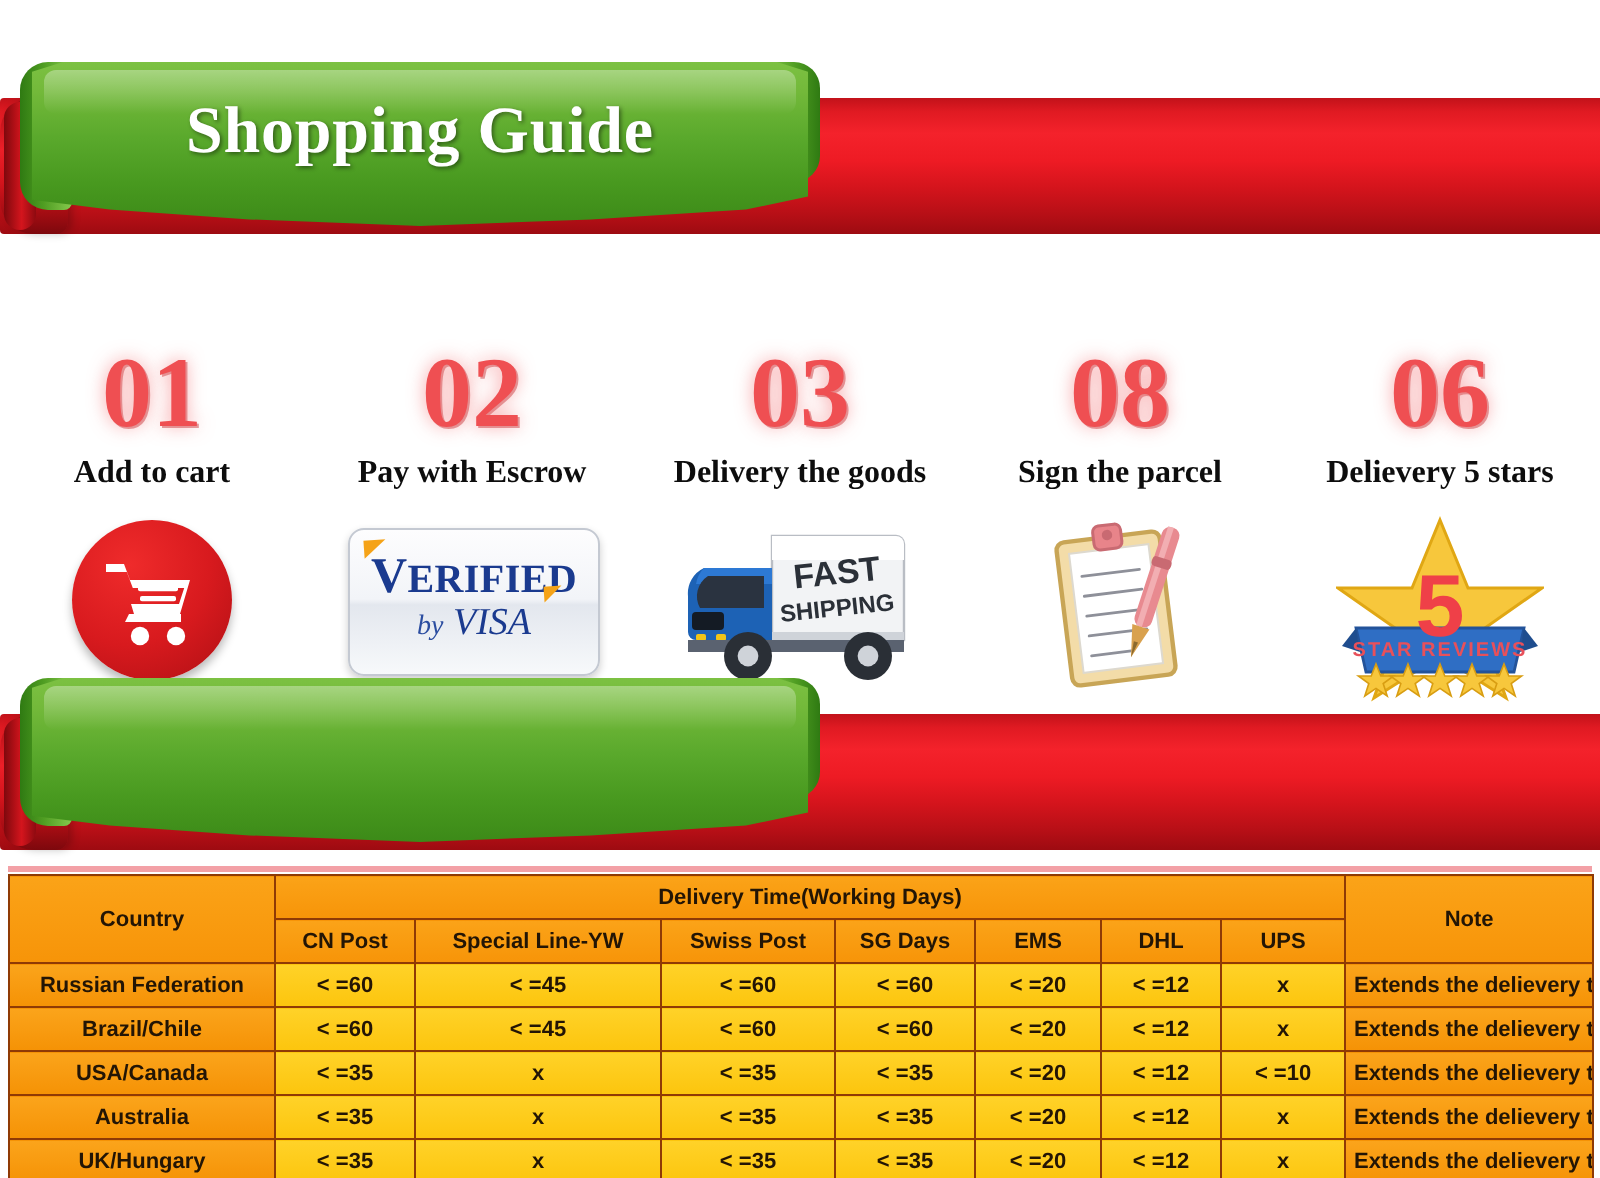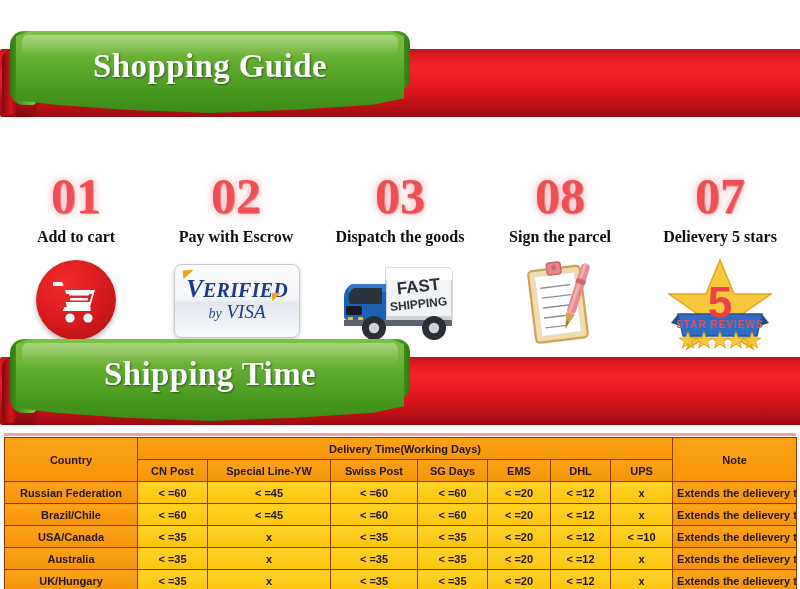--- a/index.html
+++ b/index.html
@@ -94,21 +94,21 @@
   .cart-svg{position:absolute;left:50%;top:4px;margin-left:-40px;width:80px;height:80px;}
 
   
   .visa{
     position:absolute;left:50%;top:8px;margin-left:-62px;
     width:124px;height:72px;border-radius:8px;
     background:linear-gradient(to bottom,#fdfdfe 0%,#f2f4f8 48%,#e3e7ee 52%,#f7f9fb 100%);
     border:1px solid #c4c9d2;box-shadow:0 2px 4px rgba(0,0,0,.20);
     display:flex;flex-direction:column;align-items:center;justify-content:center;
   }
-  .visa .l1{font-family:"Liberation Serif", serif;font-weight:bold;font-style:italic;
+  .visa .l1{font-family:"Liberation Serif", serif;font-weight:bold;
     font-size:20px;color:#1a3a8f;letter-spacing:.2px;line-height:20px;position:relative;}
   .visa .l1 .big{font-size:25px;}
   .visa .l2{font-family:"Liberation Serif", serif;font-weight:normal;font-style:italic;
     font-size:19px;color:#1a3a8f;line-height:21px;margin-top:1px;}
   .visa .l2 .by{font-size:14px;color:#2b4da0;}
   .visa .tick{position:absolute;left:-3px;top:-9px;
     width:0;height:0;border-left:11px solid #f5a318;
     border-bottom:9px solid transparent;transform:rotate(-4deg);}
   .visa .tick2{position:absolute;left:46px;top:-8px;
     width:0;height:0;border-left:9px solid #f5a318;
@@ -189,21 +189,21 @@
               <span class="tick2"></span>
               <span>V</span><span>ISA</span>
             </span>
           </div>
         </div>
       </div>
     </div>
 
     <div class="step" style="left:320px;">
       <div class="num">03</div>
-      <div class="lbl">Dispatch the goods</div>
+      <div class="lbl">Delivery the goods</div>
       <div class="art">
         <svg class="truck" viewBox="0 0 124 92">
 
           <path d="M48 10 h62 a4 4 0 0 1 4 4 v48 h-66z" fill="#f2f3f5" stroke="#b9bdc4" stroke-width="1.2"></path>
           <path d="M48 10 h62 a4 4 0 0 1 4 4 v8 h-66z" fill="#ffffff"></path>
           <rect x="48" y="58" width="66" height="5" fill="#cfd3d9"></rect>
 
           <path d="M14 26 h34 v36 H10 a4 4 0 0 1 -4 -4 V40 a14 14 0 0 1 8 -14z" fill="#1d62b5"></path>
           <path d="M14 26 h34 v8 H10 a14 14 0 0 1 4 -8z" fill="#2d79d4"></path>
           <path d="M16 30 h28 v16 H12 a12 12 0 0 1 4 -16z" fill="#2a3340"></path>
@@ -248,21 +248,21 @@
             <rect x="57" y="6" width="3" height="52" fill="#f2aeb2"></rect>
             <path d="M55 58 h9 l-4.5 16z" fill="#d9a14e"></path>
             <path d="M58.4 66 h2.2 l-1.1 8z" fill="#8c6a2e"></path>
             <rect x="54.5" y="22" width="10" height="5" rx="2" fill="#c96a72"></rect>
           </g>
         </svg>
       </div>
     </div>
 
     <div class="step" style="left:640px;">
-      <div class="num">07</div>
+      <div class="num">06</div>
       <div class="lbl">Delievery 5 stars</div>
       <div class="art">
         <svg class="starb" viewBox="0 0 104 96">
           <polygon points="52,4 66,38 103,38 73,59 85,93 52,72 19,93 31,59 1,38 38,38" fill="#f7c73c" stroke="#e0a714" stroke-width="1.5"></polygon>
           <path d="M10 58 h84 l-5 22 H15z" fill="#2f6ec4" stroke="#23539a" stroke-width="1.4"></path>
           <path d="M10 58 l-7 9 l9 3z" fill="#1f4d8e"></path>
           <path d="M94 58 l7 9 l-9 3z" fill="#1f4d8e"></path>
           <text x="52" y="62" text-anchor="middle" font-family="Liberation Sans, sans-serif" font-size="44" font-weight="bold" fill="#ef4048">5</text>
           <text x="52" y="72" text-anchor="middle" font-family="Liberation Sans, sans-serif" font-size="10" font-weight="bold" fill="#e8505a" letter-spacing="1">STAR REVIEWS</text>
           <g fill="#f7c73c" stroke="#d89d12" stroke-width=".8">
@@ -278,21 +278,20 @@
   </div>
 
   <div class="banner" id="banner-ship">
     <div class="ribbon"></div>
     <div class="roll"></div>
     <div class="rolltip"></div>
     <div class="flap-l"></div>
     <div class="flap-r"></div>
     <div class="sheet"></div>
     <div class="hl"></div>
-    <div class="title">Shipping Time</div>
   </div>
 
   <div class="topline"></div>
   <div class="tblwrap">
     <table class="ship">
       <colgroup>
         <col style="width:133px">
           <col style="width:70px">
           <col style="width:123px">
         <col style="width:87px">

